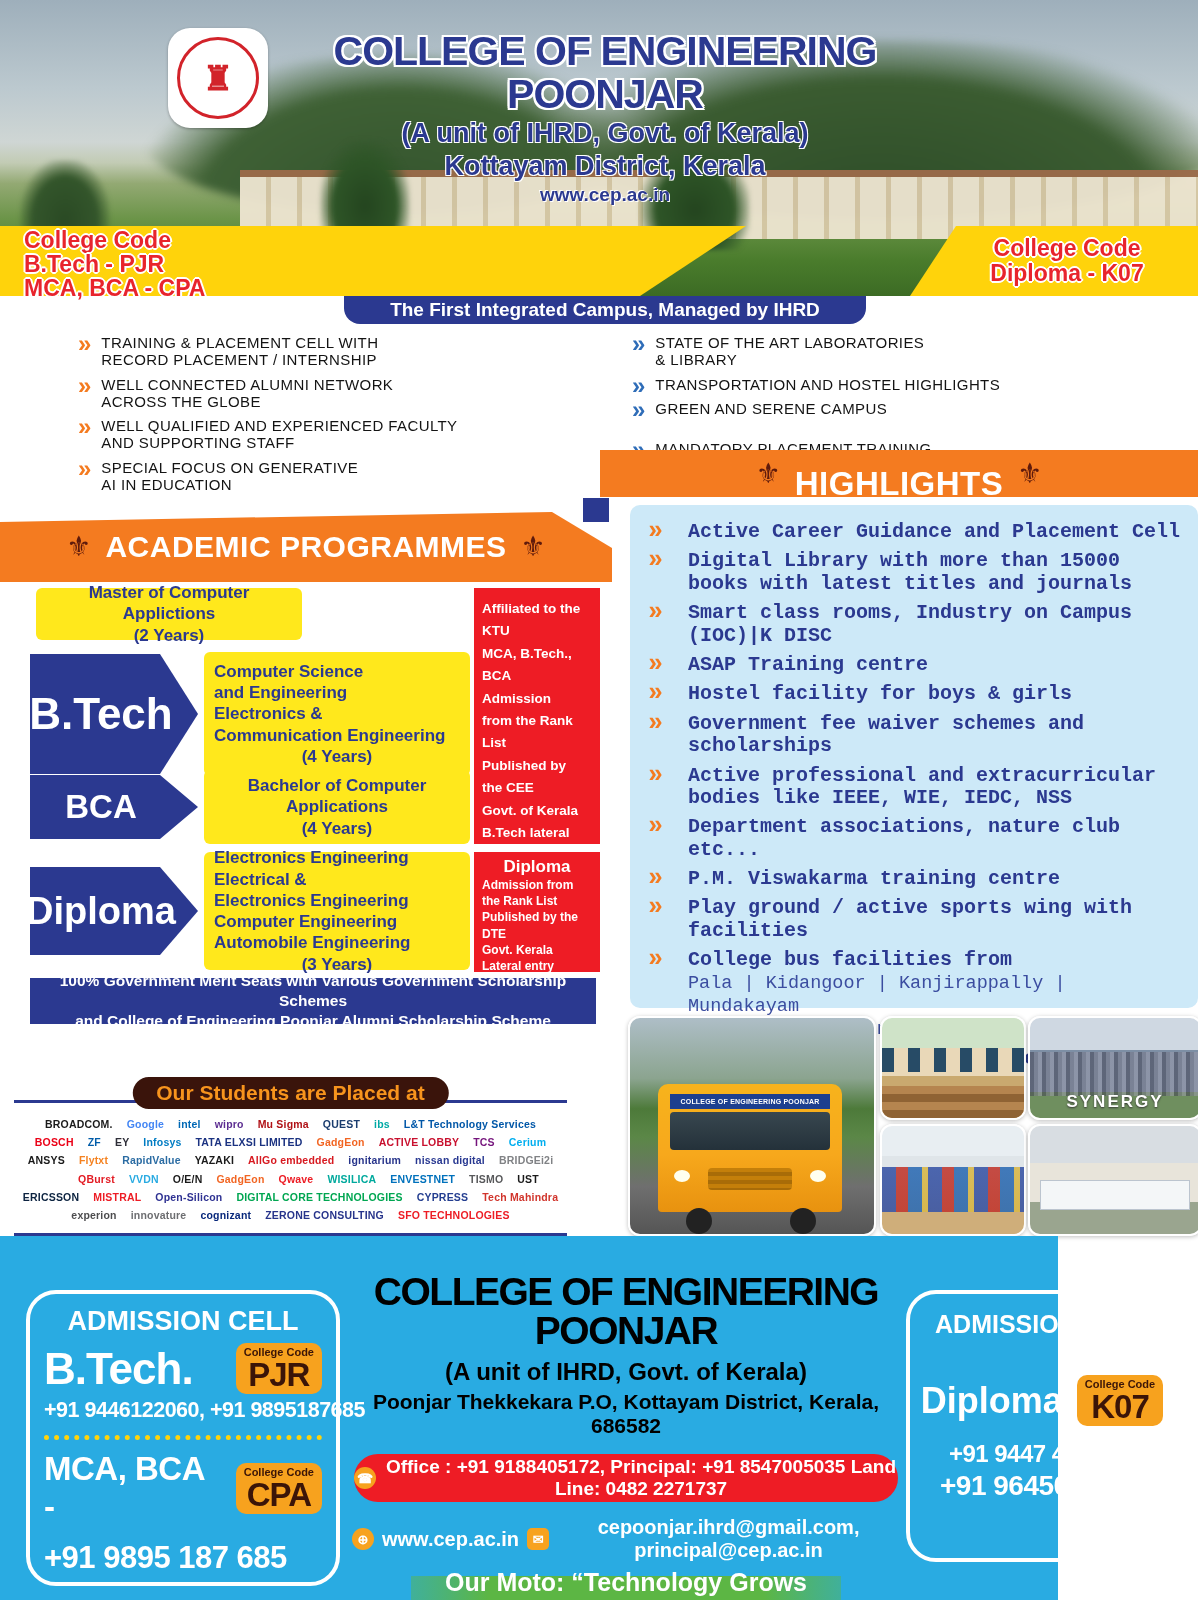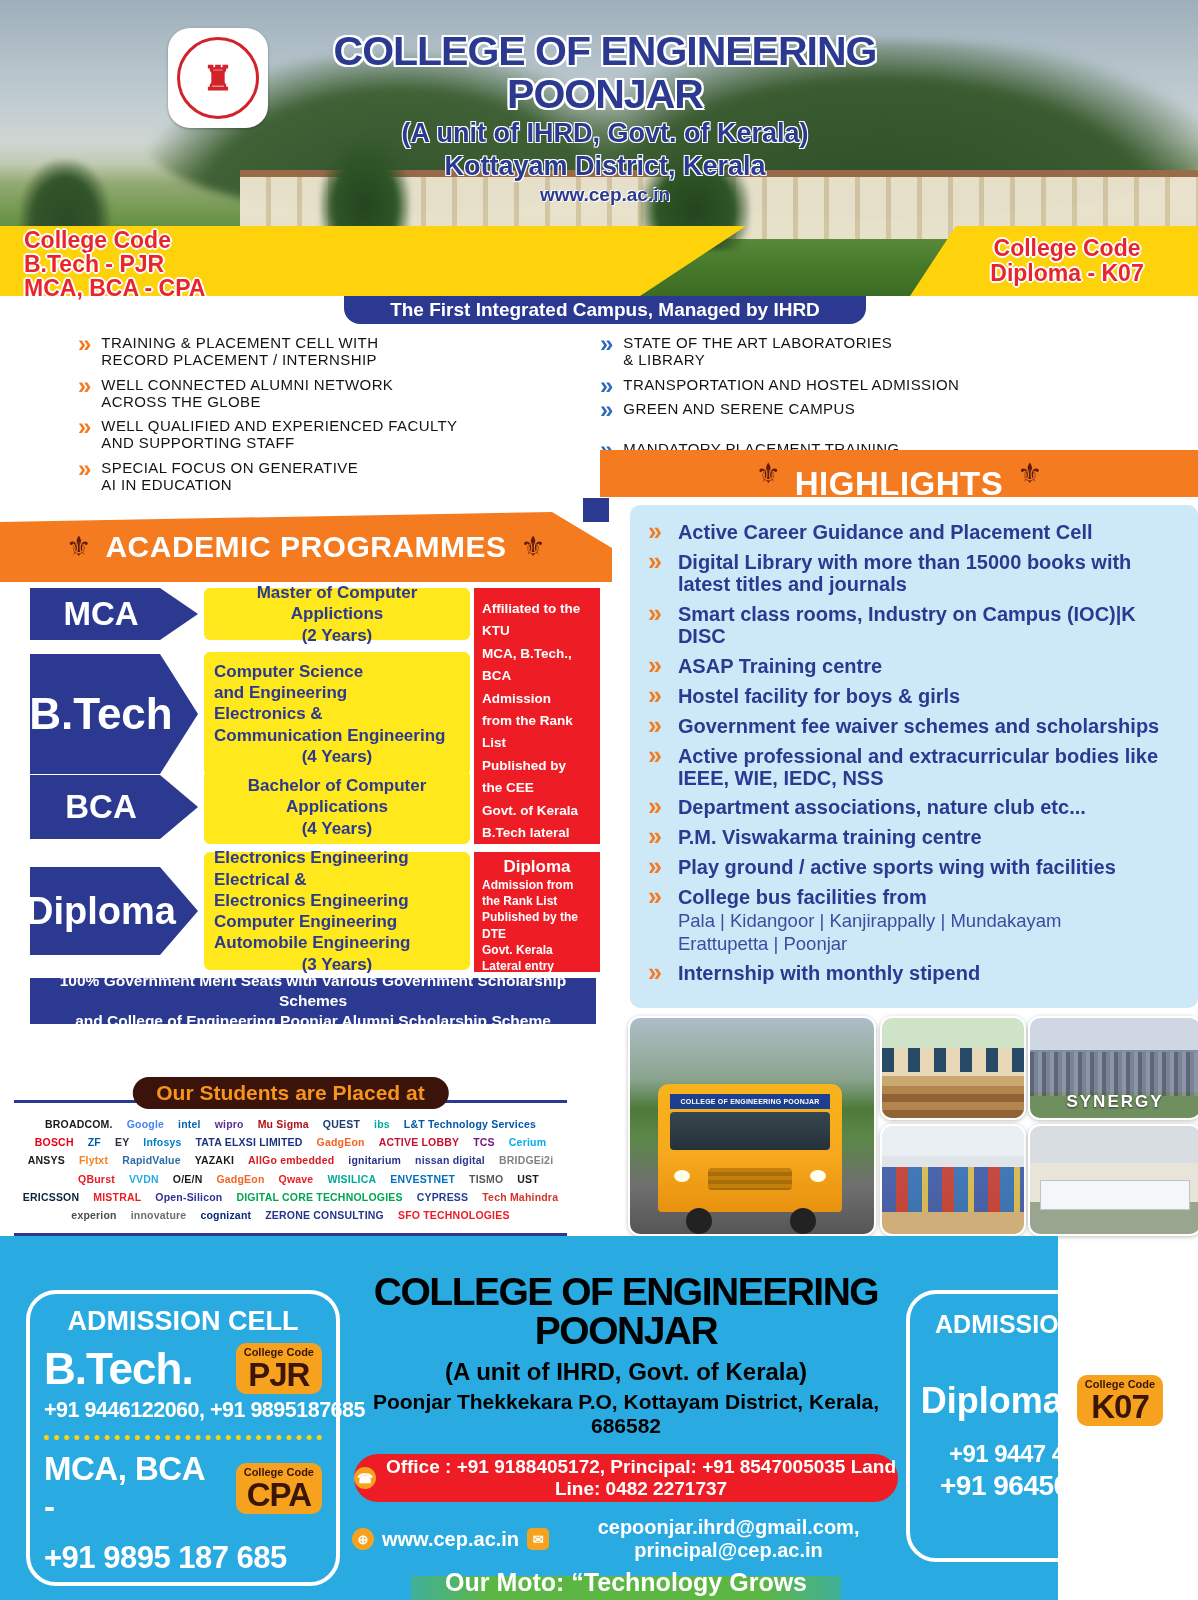--- a/index.html
+++ b/index.html
@@ -41,21 +41,21 @@
   .rt-left{left:24px;top:228px;font-size:23px;line-height:1.05;}
   .rt-right{left:952px;top:236px;width:230px;font-size:23px;line-height:1.1;text-align:center;}
 
   .campus-banner{position:absolute;left:344px;top:296px;width:522px;height:28px;background:#2b3990;
                  color:#fff;font-weight:bold;font-size:19px;display:flex;align-items:center;justify-content:center;
                  border-radius:0 0 16px 16px;}
 
   
   .features-col{position:absolute;top:334px;}
   .fc-left{left:78px;width:500px;}
-  .fc-right{left:600px;width:545px;}
+  .fc-right{left:632px;width:545px;}
   .feature{display:flex;gap:10px;margin-bottom:7px;}
   .fc-right .feature:nth-of-type(2){margin-bottom:2px;}
   .fc-right .feature:nth-of-type(3){margin-bottom:18px;}
   .feature .arr::before{content:"»";font-weight:bold;font-size:24px;line-height:.8;}
   .fc-left .arr::before{color:#f47b20;}
   .fc-right .arr::before{color:#2f6db8;}
   .feature .txt{font-weight:normal;font-size:15px;color:#141414;white-space:pre-line;letter-spacing:.4px;line-height:1.15;}
 
   
   .hl-head{position:absolute;left:600px;top:450px;width:598px;height:47px;background:#f47b20;
@@ -98,21 +98,21 @@
   .dip-title{text-align:center;font-size:17px;}
   .dip-lines{font-size:12px;line-height:1.35;white-space:pre-line;}
 
   .sch-bar{position:absolute;left:30px;top:978px;width:566px;height:46px;background:#2b3990;color:#fff;
            font-weight:bold;font-size:15.5px;display:flex;align-items:center;justify-content:center;
            text-align:center;white-space:pre-line;line-height:1.3;}
 
   
   .hl-panel{position:absolute;left:630px;top:505px;width:568px;height:503px;background:#cde9f8;
             border-radius:10px;padding:16px 14px 8px 18px;box-sizing:border-box;}
-  .hl-item{display:flex;gap:16px;margin-bottom:7px;}
+  .hl-item{display:flex;gap:25px;margin-bottom:7px;font-family:Liberation Mono, monospace;}
   .hl-item .arr::before{content:"»";color:#f47b20;font-size:25px;font-weight:bold;line-height:.85;}
   .hl-item .txt{color:#2b3990;font-weight:bold;font-size:20px;line-height:1.12;}
   .hl-item .sub{color:#3b4da0;font-weight:normal;font-size:18.5px;line-height:1.25;white-space:pre-line;}
 
   
   .photo{position:absolute;border-radius:12px;border:2px solid #fff;box-shadow:0 1px 4px rgba(0,0,0,.25);overflow:hidden;}
   .ph-bus{left:628px;top:1016px;width:244px;height:216px;
           background:linear-gradient(180deg,#aebec7 0%,#8ba48f 28%,#4d7a3a 42%,#5b8747 55%,#6f6f6f 78%,#555 100%);}
   .bus-body{position:absolute;left:28px;top:66px;width:184px;height:128px;border-radius:10px 10px 4px 4px;
             background:linear-gradient(180deg,#f7b31c 0%,#f7a81c 55%,#e8920f 100%);}
@@ -252,21 +252,21 @@
   <div class="features-col fc-right">
 
       <div class="feature">
         <span class="arr"></span>
         <span class="txt">STATE OF THE ART LABORATORIES
 &amp; LIBRARY</span>
       </div>
 
       <div class="feature">
         <span class="arr"></span>
-        <span class="txt">TRANSPORTATION AND HOSTEL ADMISSION</span>
+        <span class="txt">TRANSPORTATION AND HOSTEL HIGHLIGHTS</span>
       </div>
 
       <div class="feature">
         <span class="arr"></span>
         <span class="txt">GREEN AND SERENE CAMPUS</span>
       </div>
 
       <div class="feature">
         <span class="arr"></span>
         <span class="txt">MANDATORY PLACEMENT TRAINING
@@ -284,21 +284,20 @@
   <div class="acad-head">
     <span class="orn">⚜</span>
     <span class="t">ACADEMIC PROGRAMMES</span>
     <span class="orn">⚜</span>
   </div>
 
   <div class="progs">
     <div class="prog-rows">
 
         <div class="prog-row">
-          <div class="prog-arrow">MCA</div>
           <div class="prog-details">
             <div class="prog-lines">Master of Computer Applictions</div>
             <div class="prog-years">(2 Years)</div>
           </div>
         </div>
 
         <div class="prog-row">
           <div class="prog-arrow">B.Tech</div>
           <div class="prog-details">
             <div class="prog-lines">Computer Science

